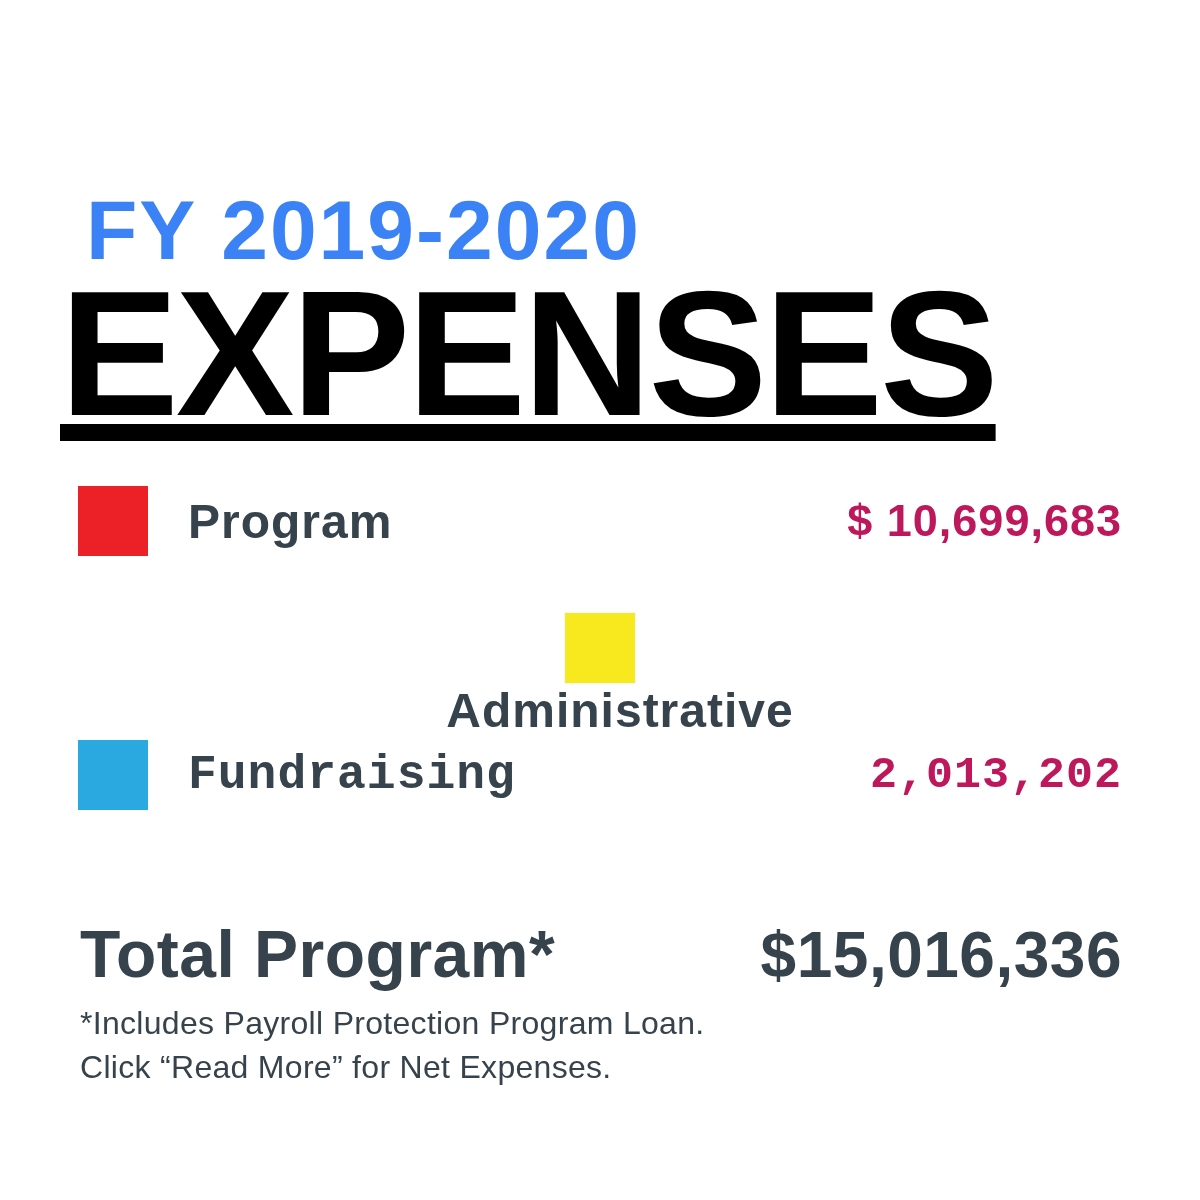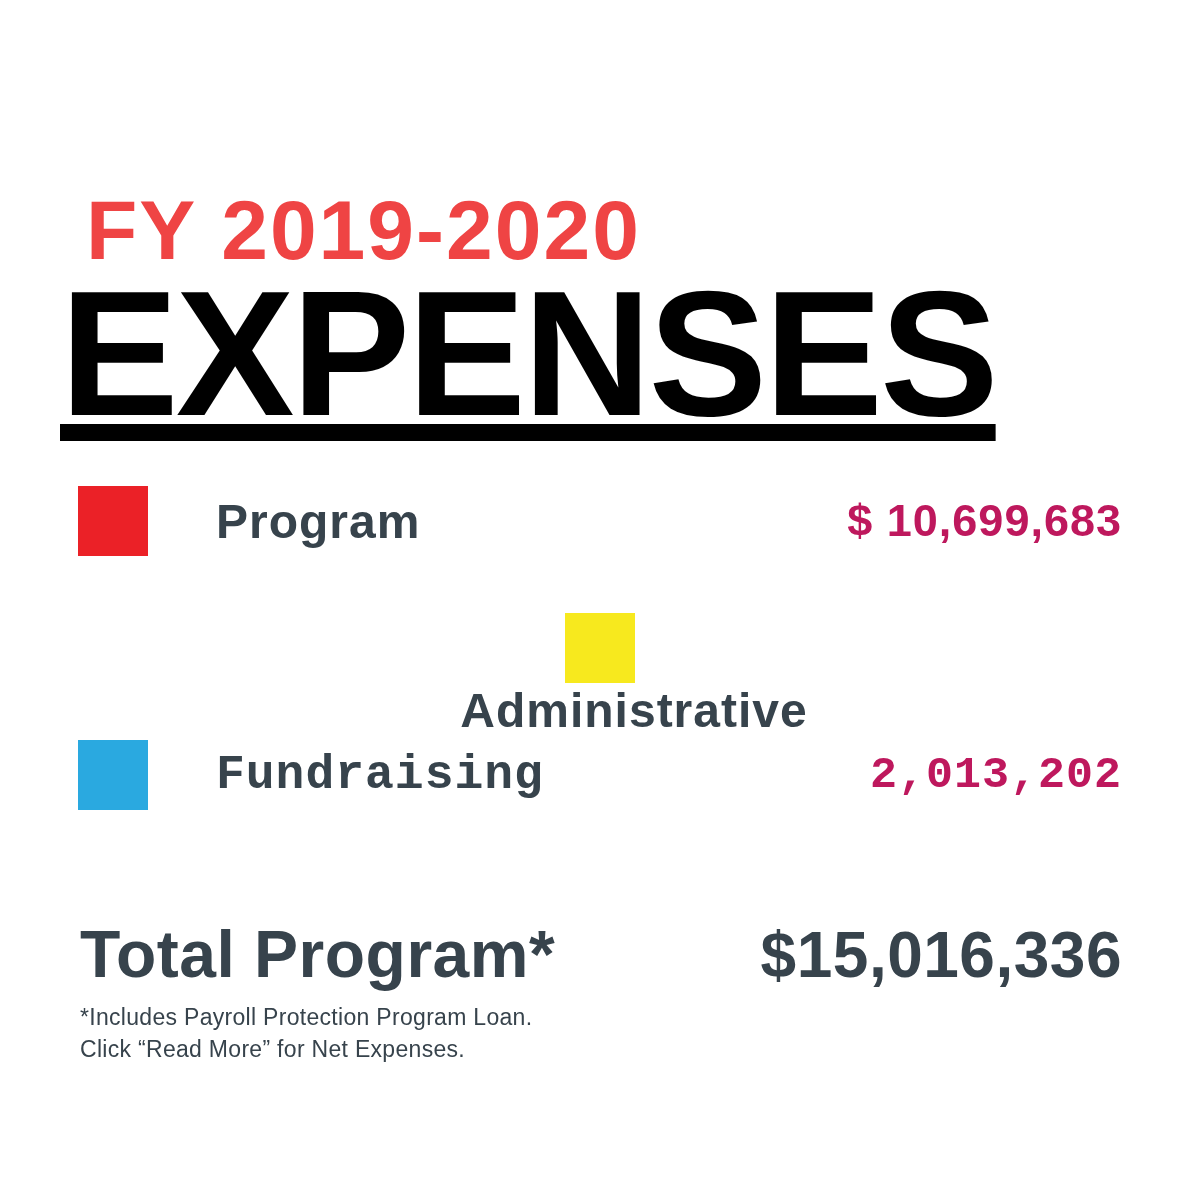--- a/index.html
+++ b/index.html
@@ -18,21 +18,21 @@
 
   
   .fiscal-year {
     position: absolute;
     left: 86px;
     top: 188px;
     font-size: 84px;
     font-weight: bold;
     letter-spacing: 2px;
     line-height: 1;
-    color: #ef4444;
+    color: #3b82f6;
     white-space: nowrap;
   }
   .page-title {
     position: absolute;
     left: 60px;
     top: 265px;
     font-size: 178px;
     font-weight: bold;
     letter-spacing: -3px;
     line-height: 1;
@@ -53,21 +53,21 @@
   .legend-row.row-0 { top: 486px; }
   .legend-row.row-1 { top: 613px; flex-direction: column; }
   .legend-row.row-2 { top: 740px; font-family: Liberation Mono, monospace; }
 
   .swatch {
     width: 70px;
     height: 70px;
     flex: 0 0 auto;
   }
   .legend-label {
-    margin-left: 68px;
+    margin-left: 40px;
     font-size: 48px;
     font-weight: bold;
     letter-spacing: 1px;
     color: #37434C;
     white-space: nowrap;
   }
   .legend-value {
     margin-left: auto;
     font-size: 45px;
     font-weight: bold;
@@ -99,21 +99,21 @@
     letter-spacing: 0.5px;
     color: #37434C;
     white-space: nowrap;
   }
 
   
   .footnote {
     position: absolute;
     left: 80px;
     top: 1002px;
-    font-size: 23px;
+    font-size: 32px;
     font-weight: normal;
     line-height: 1.37;
     letter-spacing: 0.3px;
     color: #37434C;
   }
 </style>
 </head>
 <body>
 
 <div class="fiscal-year">FY 2019-2020</div>

